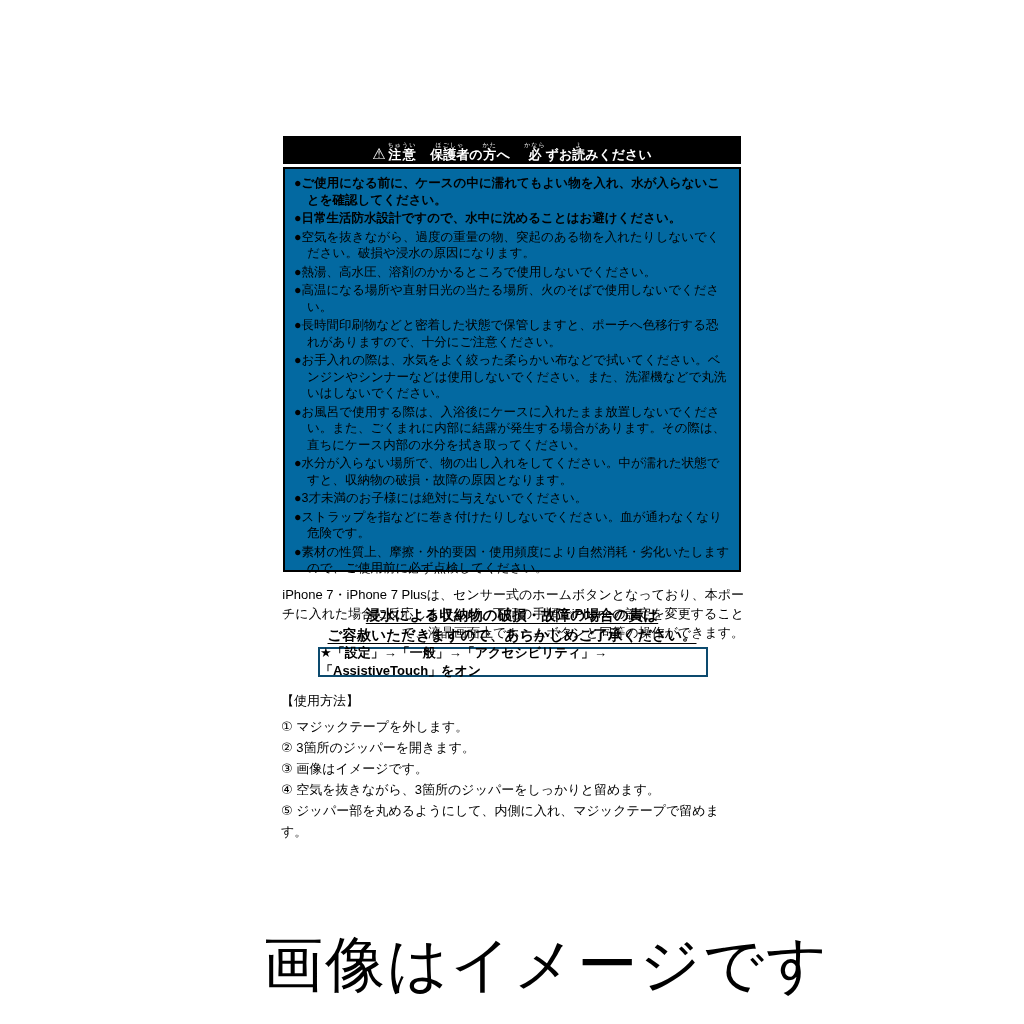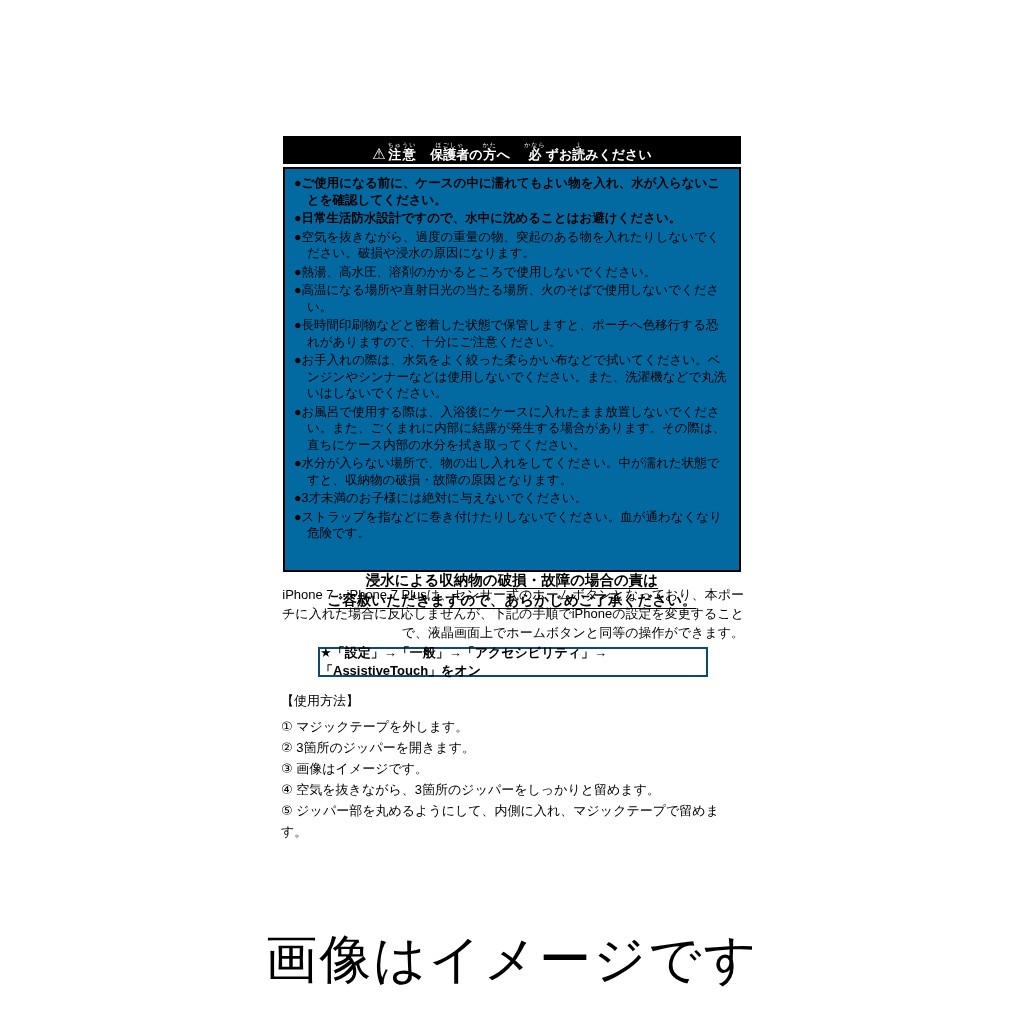--- a/index.html
+++ b/index.html
@@ -94,21 +94,21 @@
   .usage-heading { font-size: 13px; font-weight: normal; margin-bottom: 6px; }
   .usage-steps { list-style: none; }
   .usage-steps li { font-size: 13px; line-height: 21px; }
 
   
   .image-note {
     position: absolute;
     left: 263px; top: 925px;
     width: 498px;
     text-align: center;
-    font-size: 52px;
+    font-size: 60px;
     letter-spacing: 2px;
     font-weight: normal;
     white-space: nowrap;
   }
 </style>
 </head>
 <body>
 
 <div class="page">
 
@@ -137,20 +137,21 @@
       <li class="bold">●日常生活防水設計ですので、水中に沈めることはお避けください。</li>
       <li>●空気を抜きながら、過度の重量の物、突起のある物を入れたりしないでください。破損や浸水の原因になります。</li>
       <li>●熱湯、高水圧、溶剤のかかるところで使用しないでください。</li>
       <li>●高温になる場所や直射日光の当たる場所、火のそばで使用しないでください。</li>
       <li>●長時間印刷物などと密着した状態で保管しますと、ポーチへ色移行する恐れがありますので、十分にご注意ください。</li>
       <li>●お手入れの際は、水気をよく絞った柔らかい布などで拭いてください。ベンジンやシンナーなどは使用しないでください。また、洗濯機などで丸洗いはしないでください。</li>
       <li>●お風呂で使用する際は、入浴後にケースに入れたまま放置しないでください。また、ごくまれに内部に結露が発生する場合があります。その際は、直ちにケース内部の水分を拭き取ってください。</li>
       <li>●水分が入らない場所で、物の出し入れをしてください。中が濡れた状態ですと、収納物の破損・故障の原因となります。</li>
       <li>●3才未満のお子様には絶対に与えないでください。</li>
       <li>●ストラップを指などに巻き付けたりしないでください。血が通わなくなり危険です。</li>
+      <li>●素材の性質上、摩擦・外的要因・使用頻度により自然消耗・劣化いたしますので、ご使用前に必ず点検してください。</li>
     </ul>
     <p class="liability">
       <span>浸水による収納物の破損・故障の場合の責は</span><br>
       <span>ご容赦いただきますので、あらかじめご了承ください。</span>
     </p>
   </div>
 
   <p class="iphone-note">iPhone 7・iPhone 7 Plusは、センサー式のホームボタンとなっており、本ポーチに入れた場合に反応しませんが、下記の手順でiPhoneの設定を変更することで、液晶画面上でホームボタンと同等の操作ができます。</p>
 
   <div class="settings-box">

